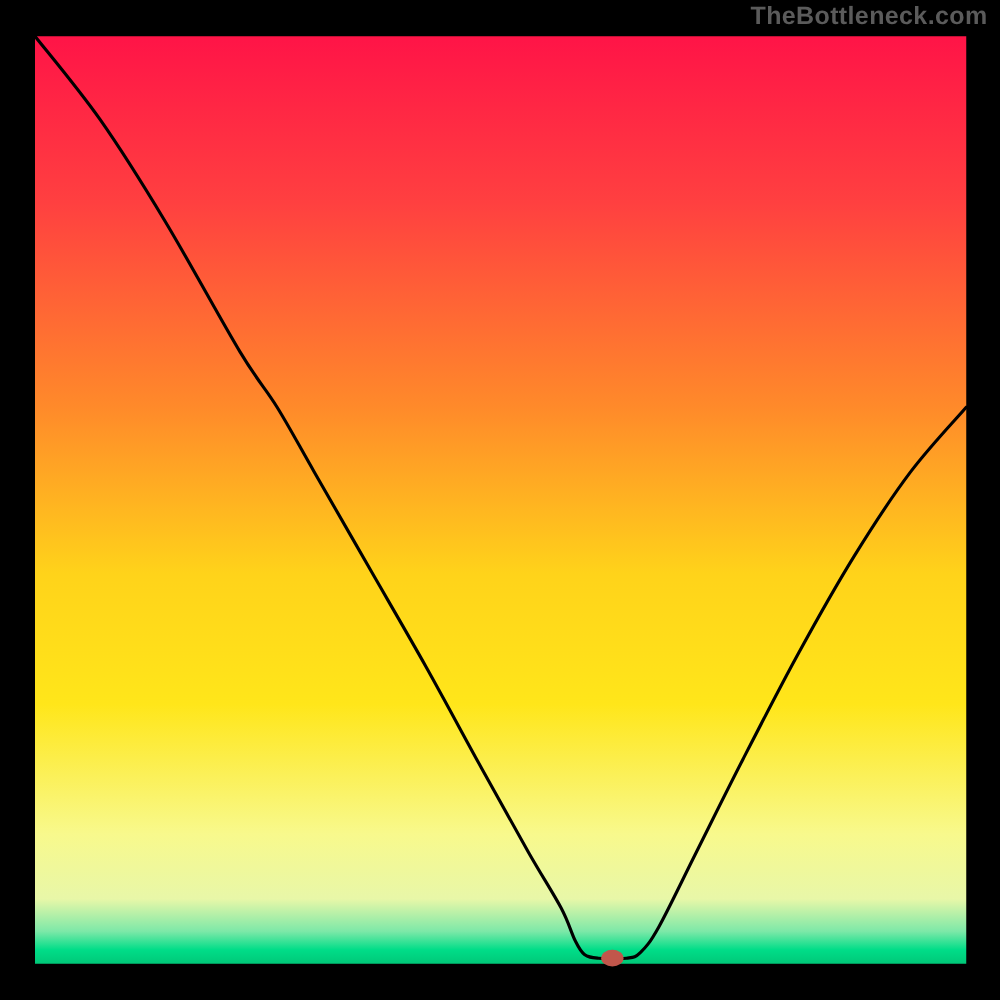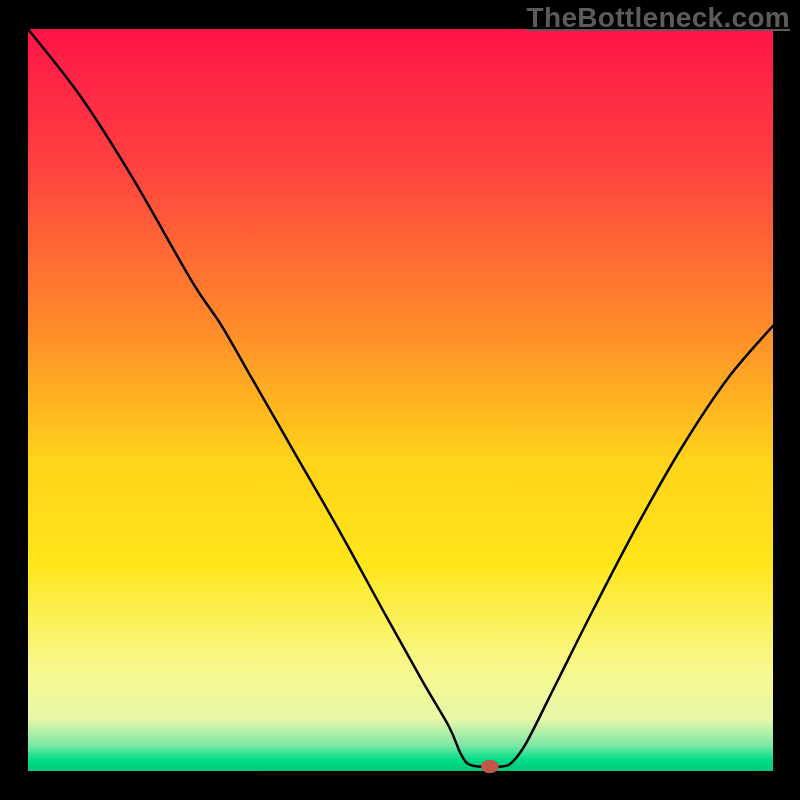--- a/index.html
+++ b/index.html
@@ -13,25 +13,24 @@
   .chart-wrap {
     position: relative;
     width: 800px;
     height: 800px;
   }
   .watermark {
     position: absolute;
     top: 2px;
     right: 10px;
     color: #5b5b5b;
-    font-size: 28px;
+    font-size: 20px;
     font-weight: bold;
     letter-spacing: 0.3px;
     z-index: 10;
-    text-decoration: underline;
   }
   svg {
     position: absolute;
     top: 0;
     left: 0;
   }
 </style>
 </head>
 <body>
 

